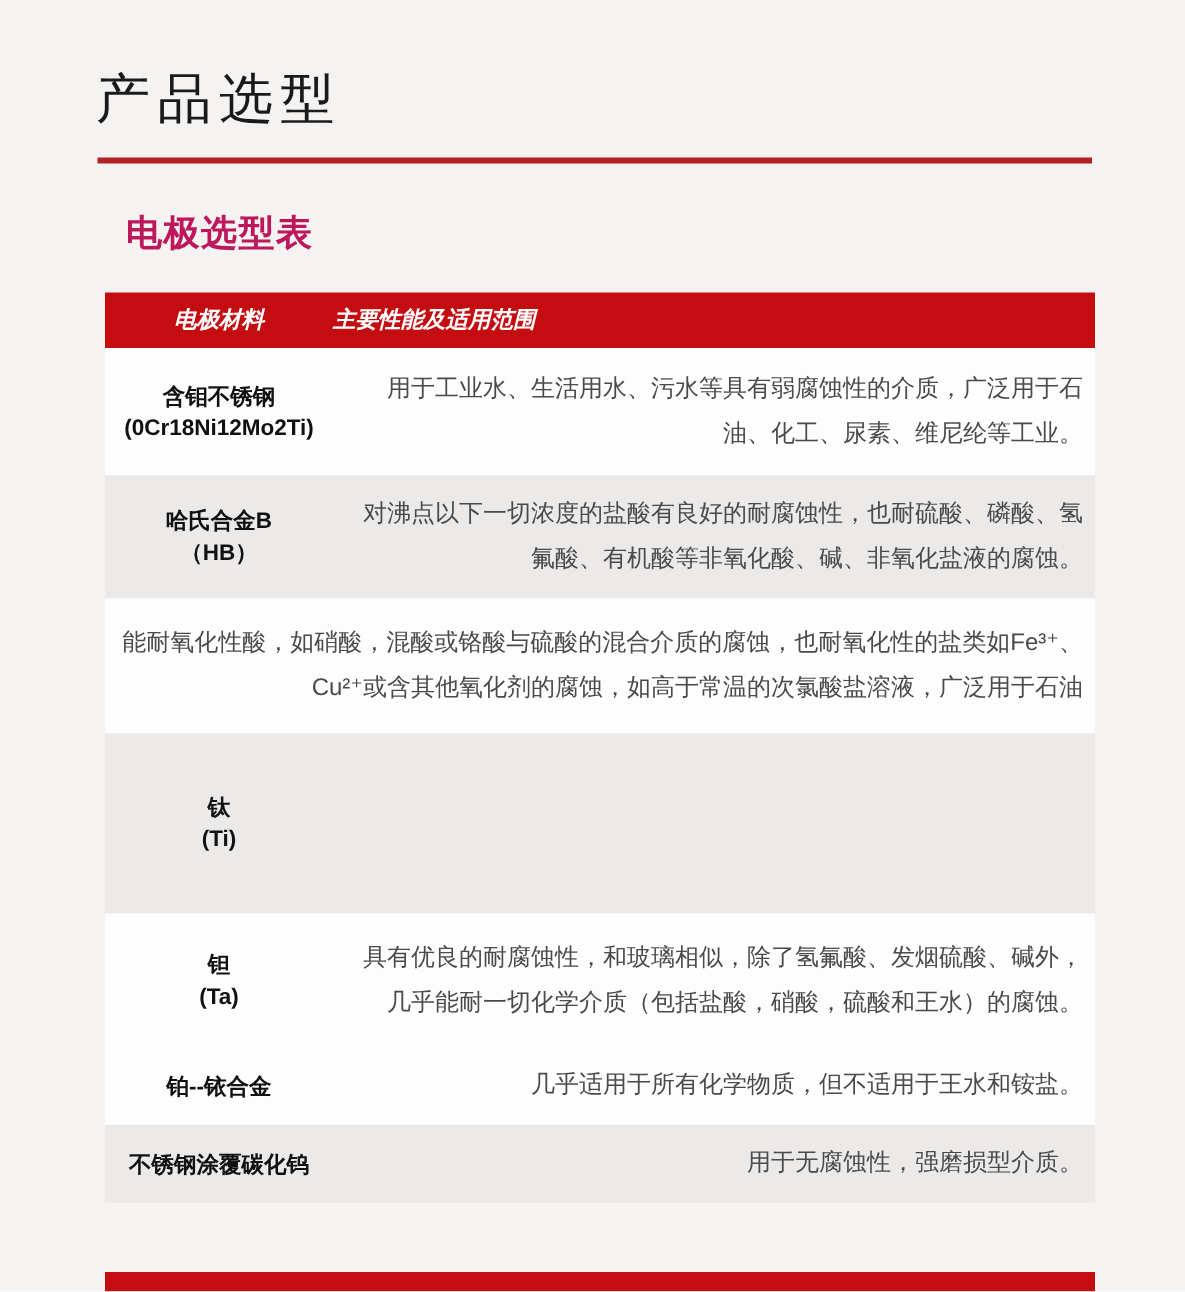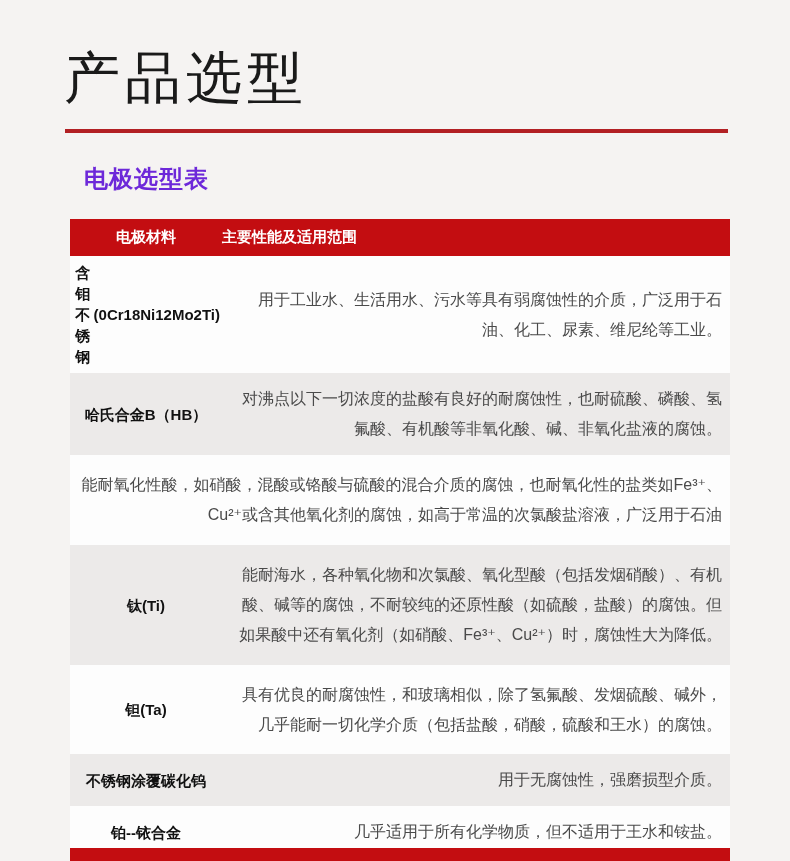--- a/index.html
+++ b/index.html
@@ -15,63 +15,64 @@
   html,body{background:#fff;}
   body{font-family:"Liberation Sans","DejaVu Sans",sans-serif;}
   .page{
     position:relative;
     width:790px;height:861px;
     background:var(--page-bg);
     overflow:hidden;
   }
   .page-title{
     margin:44px 0 0 64px;
-    font-size:56px;
+    font-size:36px;
     font-weight:500;
     letter-spacing:5px;
     color:var(--title-color);
     line-height:1.2;
   }
   .title-divider{
     margin:18px 0 0 65px;
     width:663px;height:4px;
     background:var(--divider-red);
   }
   .section-title{
     margin:30px 1px 0 84px;
     font-size:24px;
     font-weight:700;
-    color:#6d28d9;
+    color:#be185d;
     letter-spacing:1px;
   }
   .etable{
     margin:24px 0 0 70px;
     width:660px;
     font-size:16px;
   }
   .thead{
     display:flex;
     background:var(--accent-red);
     color:#fff;
     height:37px;
     align-items:center;
     font-weight:700;
     font-size:15px;
+    font-style:italic;
   }
   .th-mat{width:152px;text-align:center;flex:none;}
   .th-perf{flex:1;text-align:left;}
   .tr{
     display:flex;
     background:var(--white-row);
     align-items:center;
   }
   .tr.shaded{background:var(--shaded-row);}
   .td-mat{
     width:152px;flex:none;
-    display:flex;flex-direction:row;
+    display:flex;flex-direction:column;
     align-items:center;justify-content:center;
     text-align:center;
     font-weight:700;color:#111;
     font-size:15px;
     line-height:21px;
     padding:6px 2px;
   }
   .code:empty{display:none;}
   .td-desc{
     flex:1;
@@ -130,44 +131,43 @@
 
     <div class="tr r3">
       <div class="td-desc">能耐氧化性酸，如硝酸，混酸或铬酸与硫酸的混合介质的腐蚀，也耐氧化性的盐类如Fe³⁺、Cu²⁺或含其他氧化剂的腐蚀，如高于常温的次氯酸盐溶液，广泛用于石油</div>
     </div>
 
     <div class="tr r4 shaded">
       <div class="td-mat">
         <span class="mat">钛</span>
         <span class="code">(Ti)</span>
       </div>
-      <div class="td-desc">能耐海水，各种氧化物和次氯酸、氧化型酸（包括发烟硝酸）、有机酸、碱等的腐蚀，不耐较纯的还原性酸（如硫酸，盐酸）的腐蚀。但如果酸中还有氧化剂（如硝酸、Fe³⁺、Cu²⁺）时，腐蚀性大为降低。</div>
     </div>
 
     <div class="tr r5">
       <div class="td-mat">
         <span class="mat">钽</span>
         <span class="code">(Ta)</span>
       </div>
       <div class="td-desc">具有优良的耐腐蚀性，和玻璃相似，除了氢氟酸、发烟硫酸、碱外，几乎能耐一切化学介质（包括盐酸，硝酸，硫酸和王水）的腐蚀。</div>
     </div>
 
+    <div class="tr r7">
+      <div class="td-mat">
+        <span class="mat">铂--铱合金</span>
+
+      </div>
+      <div class="td-desc">几乎适用于所有化学物质，但不适用于王水和铵盐。</div>
+    </div>
+
     <div class="tr r6 shaded">
       <div class="td-mat">
         <span class="mat">不锈钢涂覆碳化钨</span>
 
       </div>
       <div class="td-desc">用于无腐蚀性，强磨损型介质。</div>
-    </div>
-
-    <div class="tr r7">
-      <div class="td-mat">
-        <span class="mat">铂--铱合金</span>
-
-      </div>
-      <div class="td-desc">几乎适用于所有化学物质，但不适用于王水和铵盐。</div>
     </div>
 
   </div>
 
   <div class="bottom-bar"></div>
 
 </div>
 
 </body></html>

